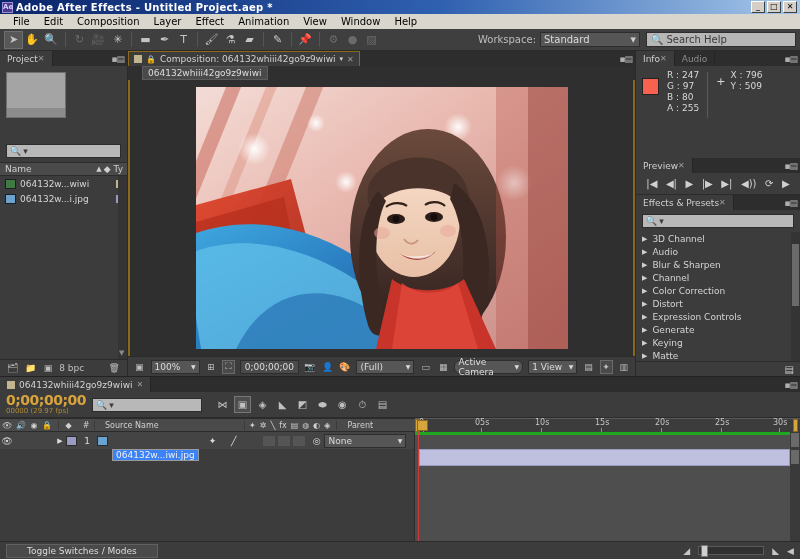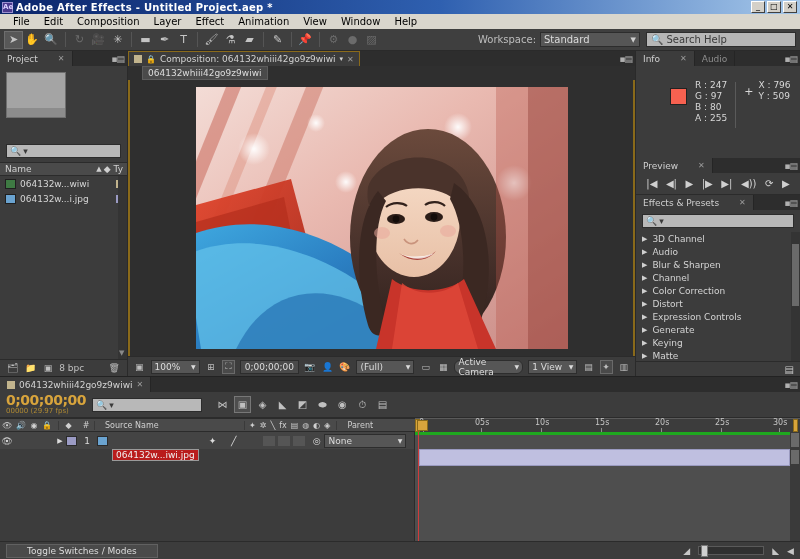--- a/index.html
+++ b/index.html
@@ -62,21 +62,21 @@
   }
 
   
   .mid { position:absolute; left:0; top:51px; width:800px; height:325px; display:flex; }
 
   .panel { background:#3c3c3c; }
   .panel-tabbar {
     height:15px; background:#2d2d2d; display:flex; align-items:stretch; font-size:9px;
   }
   .ptab {
-    background:#3c3c3c; padding:0 7px; display:flex;align-items:center;gap:20px;
+    background:#3c3c3c; padding:0 7px; display:flex;align-items:center;gap:0;
     color:#cfcfcf; border-right:1px solid #252525;
   }
   .ptab.inactive { background:#2d2d2d; color:#8d8d8d; }
   .ptab .x { font-size:8px;color:#9a9a9a; }
   .ptab-filler { flex:1; background:#2d2d2d; display:flex;align-items:center;justify-content:flex-end;padding-right:3px;}
   .pmenu { color:#b0b0b0; font-size:9px; letter-spacing:-1px;}
 
   
   .projpanel { width:128px; display:flex;flex-direction:column; border-right:1px solid #2a2a2a;}
   .proj-thumb-area { height:78px; padding:6px; }
@@ -125,21 +125,21 @@
                align-items:center;padding:0 3px;gap:4px;color:#dcdcdc;font-size:9px;}
   .mini-select .arrow{font-size:6px;margin-left:auto;}
   .tc-box{height:14px;background:#4a4a4a;border:1px solid #2d2d2d;padding:0 4px;
           display:flex;align-items:center;color:#dcdcdc;font-size:9px;}
   .ibtn{width:14px;height:14px;display:flex;align-items:center;justify-content:center;
         color:#bdbdbd;font-size:9px;}
   .ibtn.box{border:1px solid #6a6a6a;background:#4a4a4a;}
 
   
   .rightcol{width:164px;display:flex;flex-direction:column;background:#3c3c3c;}
-  .info-body{height:92px;background:#3c3c3c;padding:14px 6px;display:flex;gap:8px;margin-left:28px;}
+  .info-body{height:92px;background:#3c3c3c;padding:4px 6px;display:flex;gap:8px;}
   .info-swatch{width:17px;height:17px;background:#f76150;border:1px solid #222;margin-top:8px;}
   .info-rgb{font-size:9px;line-height:11px;color:#d8d8d8;}
   .info-div{width:1px;background:#5a5a5a;height:46px;margin-top:2px;}
   .info-xy{font-size:9px;line-height:11px;color:#d8d8d8;display:flex;gap:5px;align-items:flex-start;}
   .plus{color:#d8d8d8;font-size:11px;margin-top:6px;}
   .preview-body{height:22px;background:#3c3c3c;display:flex;align-items:center;
                 justify-content:space-around;padding:0 6px;border-bottom:1px solid #2b2b2b;}
   .pvbtn{color:#d0d0d0;font-size:10px;}
   .fx-search{margin:4px 6px;height:14px;background:#b8b8b8;border:1px solid #2c2c2c;
              display:flex;align-items:center;padding:0 3px;gap:2px;color:#3a3a3a;font-size:9px;}
@@ -168,21 +168,21 @@
           color:#c0c0c0;font-size:10px;}
   .tl-ico.sel{background:#4e4e4e;border:1px solid #777;}
   .ruler{position:absolute;left:415px;top:41px;width:385px;height:14px;background:#3c3c3c;}
   .ruler .tick{position:absolute;top:0;font-size:8px;color:#c6c6c6;}
   .ruler .notch{position:absolute;bottom:0;width:1px;height:4px;background:#8f8f8f;}
   .tl-colhdr{height:14px;background:#4a4a4a;border-top:1px solid #2b2b2b;
              border-bottom:1px solid #2b2b2b;display:flex;align-items:center;font-size:8px;color:#d0d0d0;}
   .tl-body{flex:1;display:flex;position:relative;}
   .tl-left{width:415px;background:#3c3c3c;border-right:1px solid #2b2b2b;}
   .layer-row{height:17px;display:flex;align-items:center;font-size:9px;color:#dcdcdc;background:#444;}
-  .layer-name-box{border:1px solid #9a9a9a;background:#b91c1c;padding:0 3px;font-size:9px;color:#f0f0f0;margin-top:28px;}
+  .layer-name-box{border:1px solid #9a9a9a;background:#3b82f6;padding:0 3px;font-size:9px;color:#f0f0f0;margin-top:28px;}
   .tl-right{flex:1;background:#4e4e4e;position:relative;}
   .layer-bar{position:absolute;left:4px;right:10px;top:0;height:17px;background:#bfbfe0;border:1px solid #9a9ac0;}
   .workarea-line{position:absolute;left:0;right:0;top:0;height:3px;background:#1fa81f;}
   .playhead{position:absolute;top:0;bottom:0;width:1px;background:#d03a3a;}
   .cti{position:absolute;width:11px;height:11px;background:#d8a43c;border:1px solid #8a6a1a;}
   .tl-foot{height:18px;background:#3c3c3c;border-top:1px solid #2b2b2b;display:flex;
            align-items:center;gap:8px;padding:0 6px;font-size:9px;color:#c6c6c6;}
   .toggle-btn{background:#4a4a4a;border:1px solid #616161;padding:1px 20px;font-size:9px;color:#dcdcdc;}
   .zoom-slider{width:66px;height:9px;background:#303030;border:1px solid #5a5a5a;position:relative;}
   .zoom-knob{position:absolute;left:2px;top:-2px;width:7px;height:12px;background:#cfcfcf;border:1px solid #777;}

